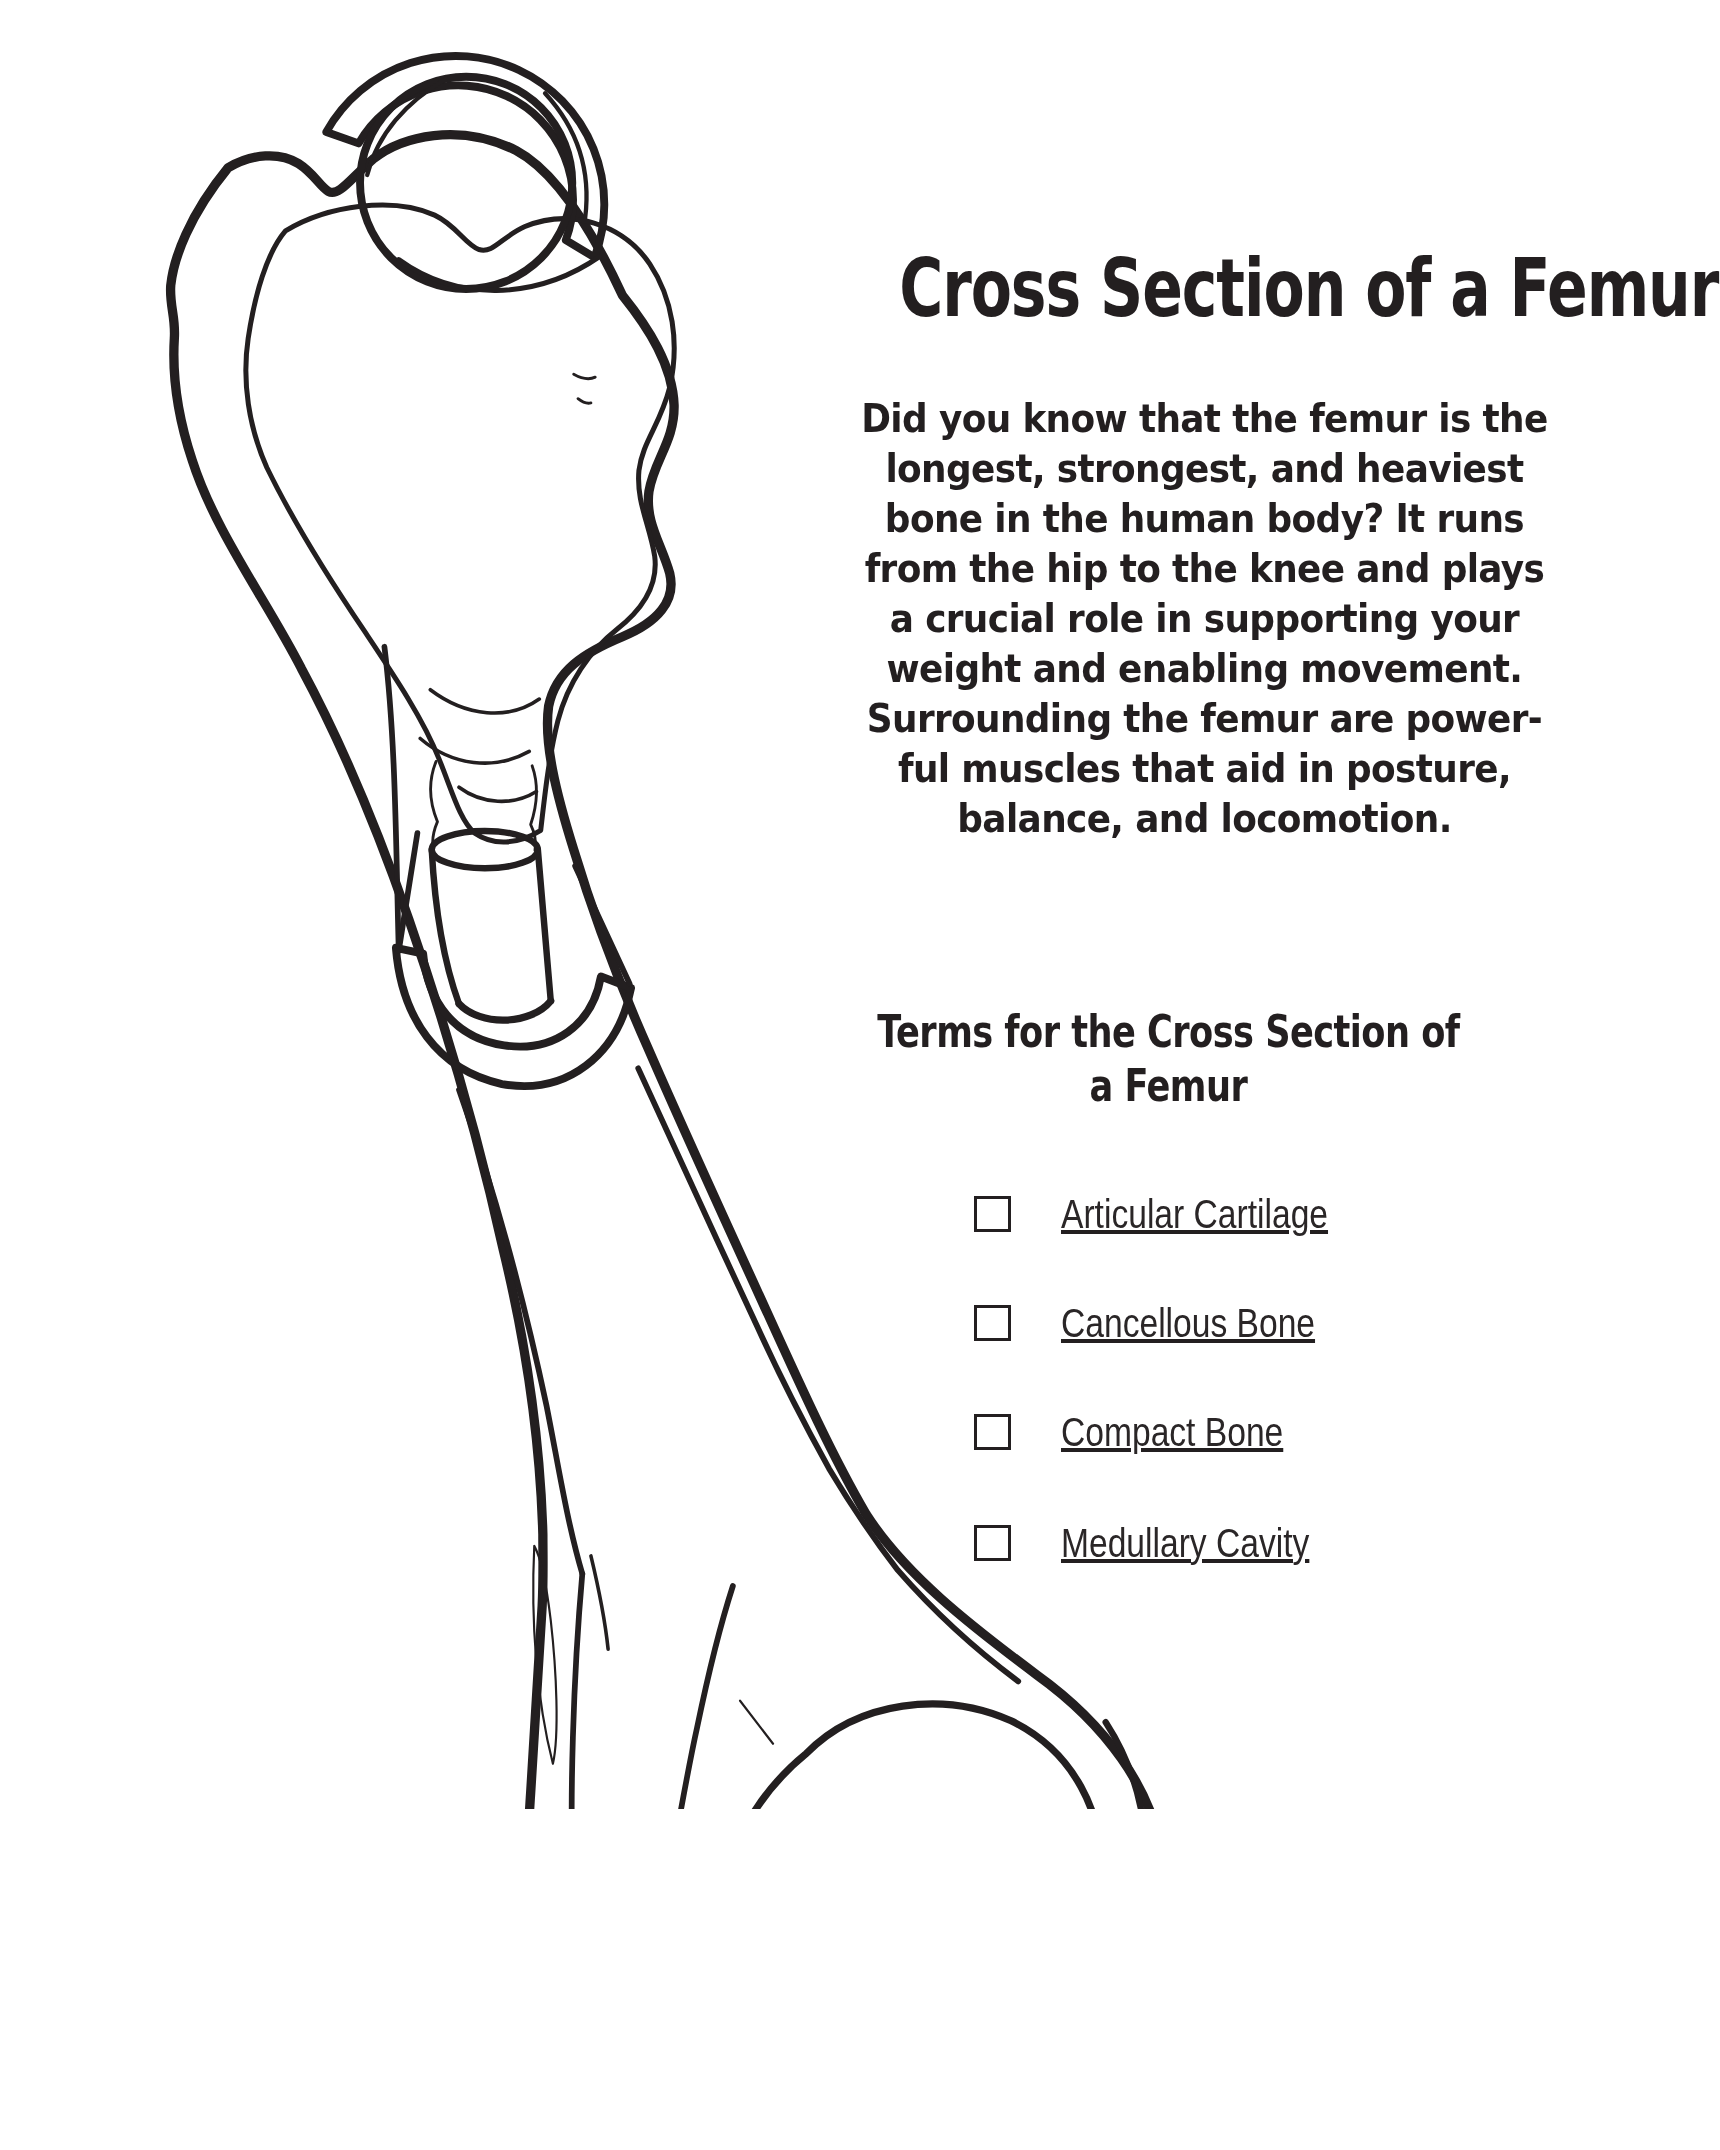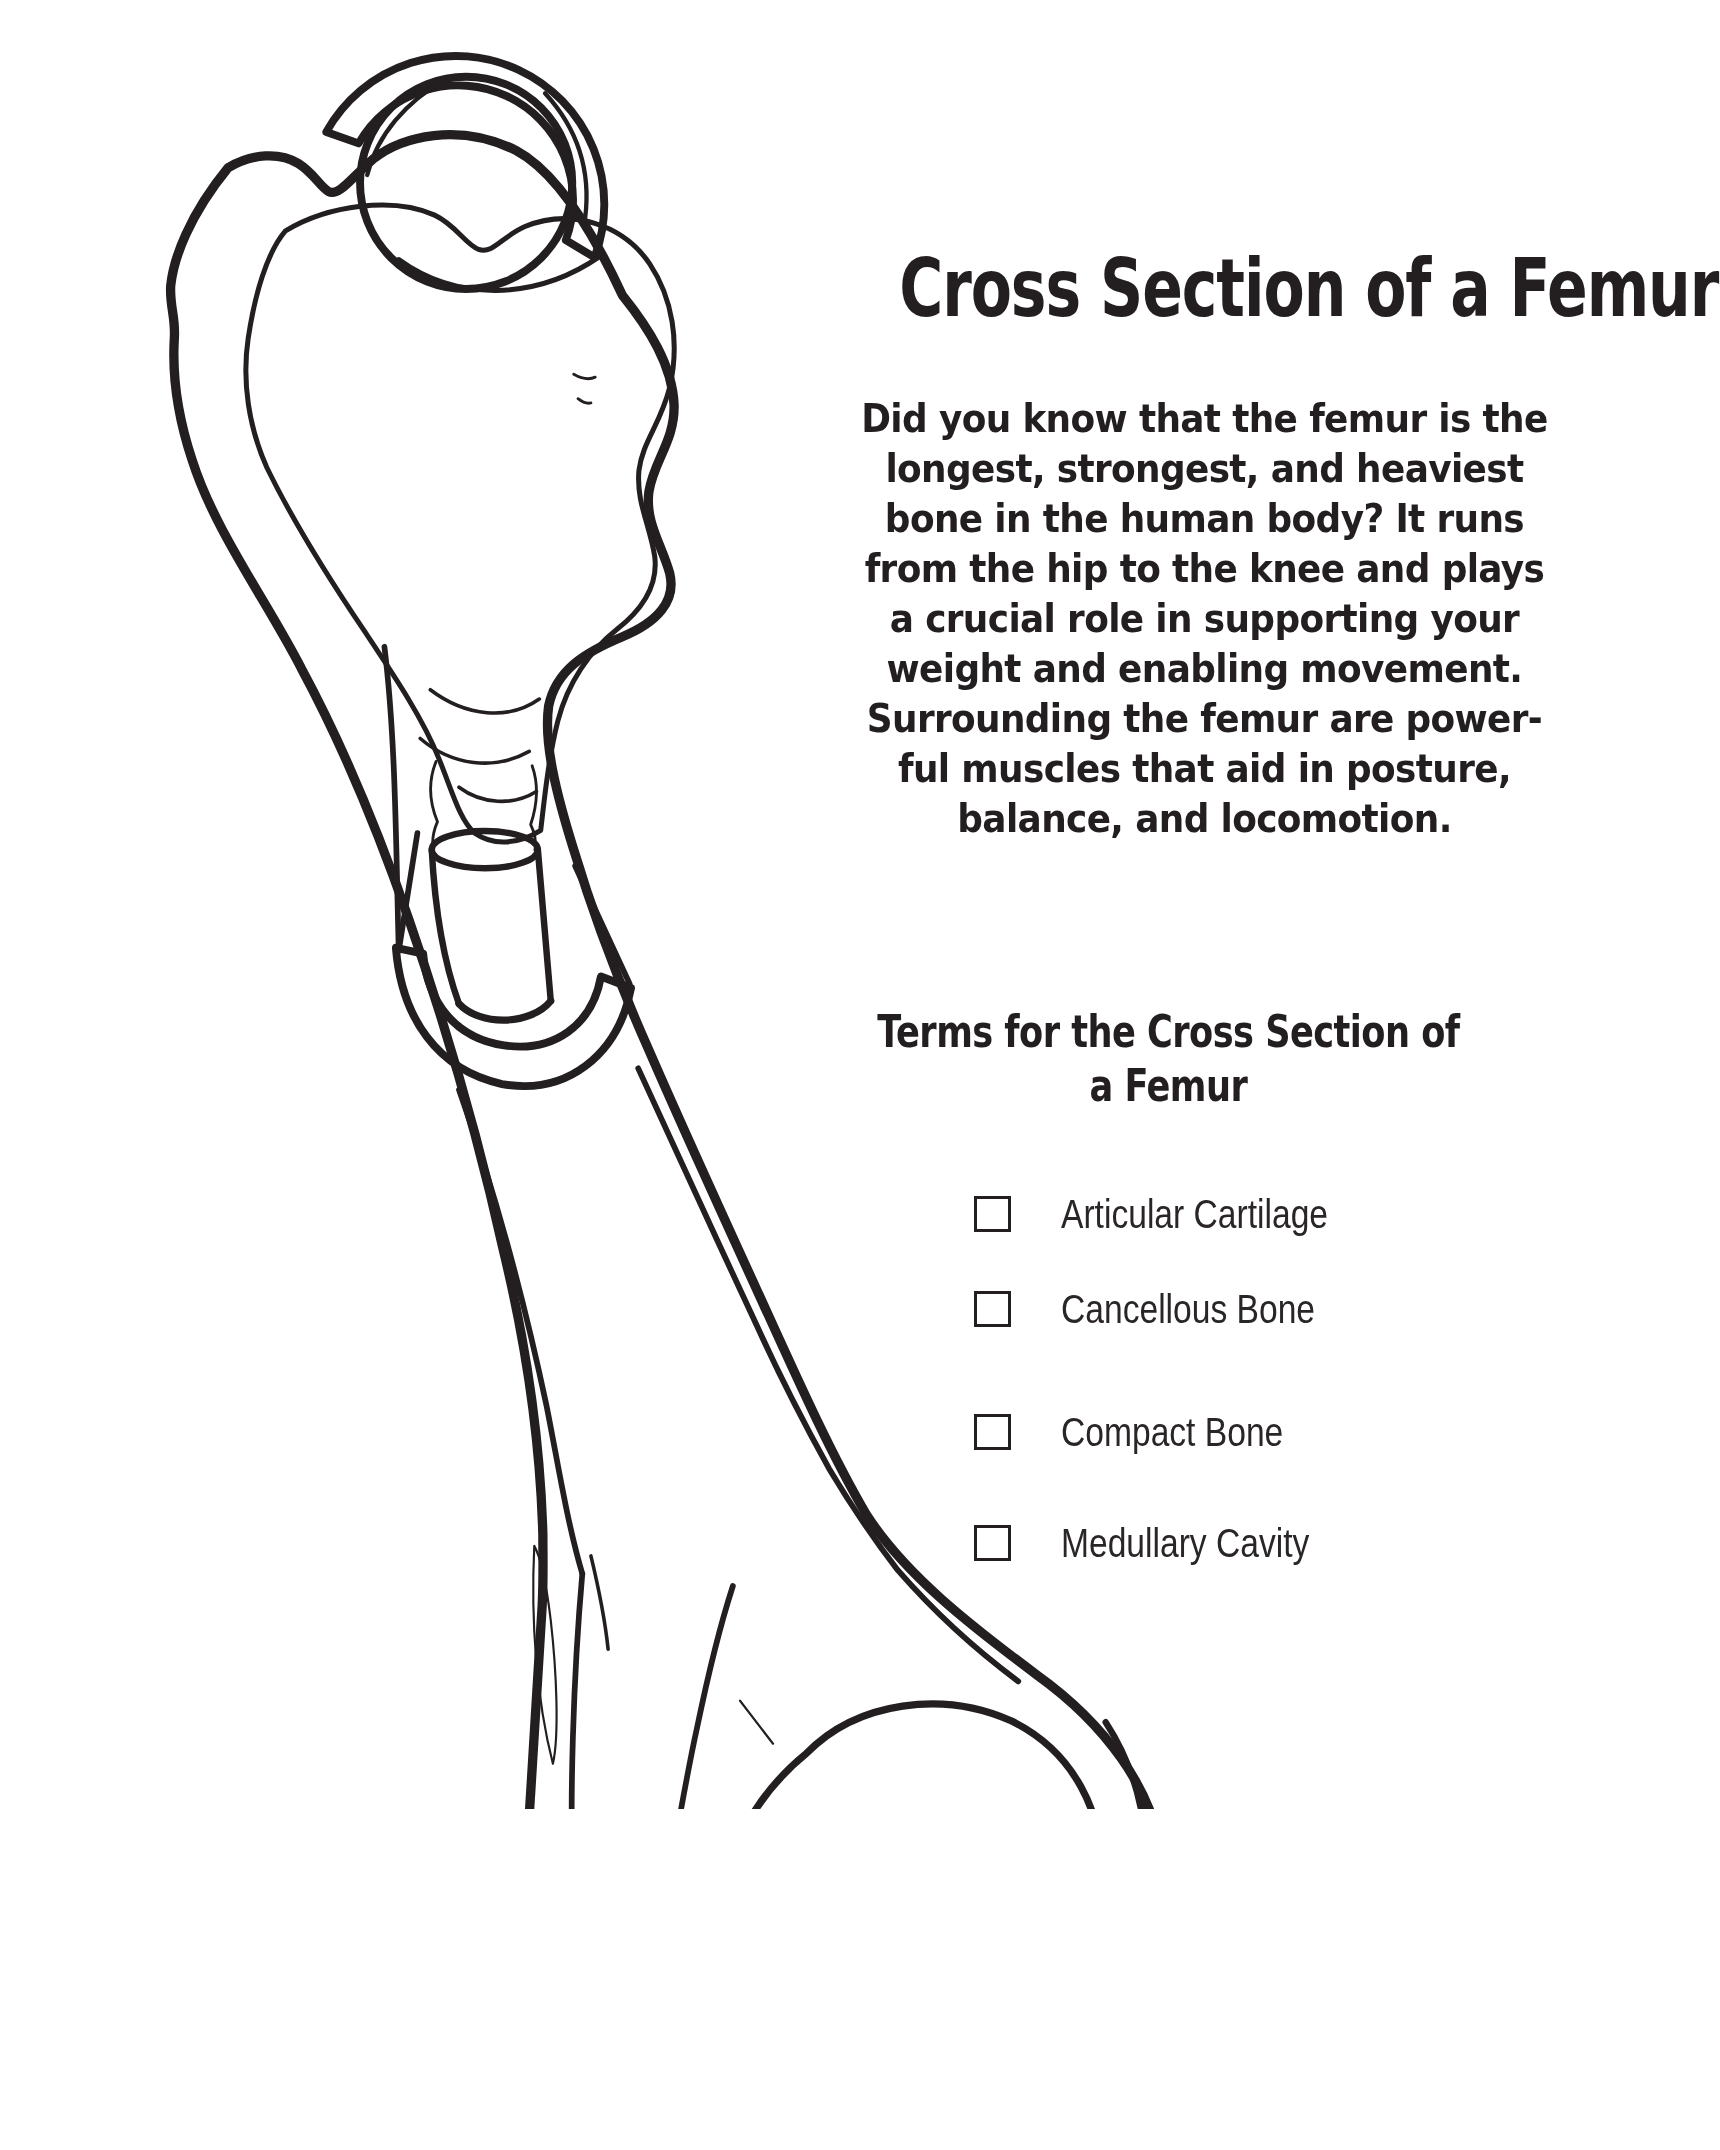--- a/index.html
+++ b/index.html
@@ -37,23 +37,23 @@
     position:absolute; top:1005px; left:559px; width:1219px;
     text-align:center; font-weight:800;
   }
   .terms-heading .hline {
     font-size:44px; line-height:54px; letter-spacing:-0.7px; white-space:nowrap;
     transform:scaleX(0.80); transform-origin:609px 0;
   }
   .terms-list { position:absolute; left:974px; top:1178px; width:645px; }
   .term-row {
     position:absolute; left:0; width:645px; height:72px;
-    display:flex; align-items:center;
-  }
-  .term-row.r0{top:0px;} .term-row.r1{top:95px;} .term-row.r2{top:218px;} .term-row.r3{top:329px;}
+    display:flex; align-items:center;text-decoration:underline;
+  }
+  .term-row.r0{top:0px;} .term-row.r1{top:109px;} .term-row.r2{top:218px;} .term-row.r3{top:329px;}
   .term-checkbox {
     width:37px; height:36px; border:3.6px solid var(--ink);
     background:var(--paper); flex:0 0 auto; cursor:pointer;
   }
   .term-label {
     font-family:"Liberation Sans", sans-serif;
     font-size:40px; font-weight:400; color:#2a2627; letter-spacing:0;
     margin-left:50px; white-space:nowrap;
     transform:scaleX(0.84); transform-origin:0 50%;
   }

